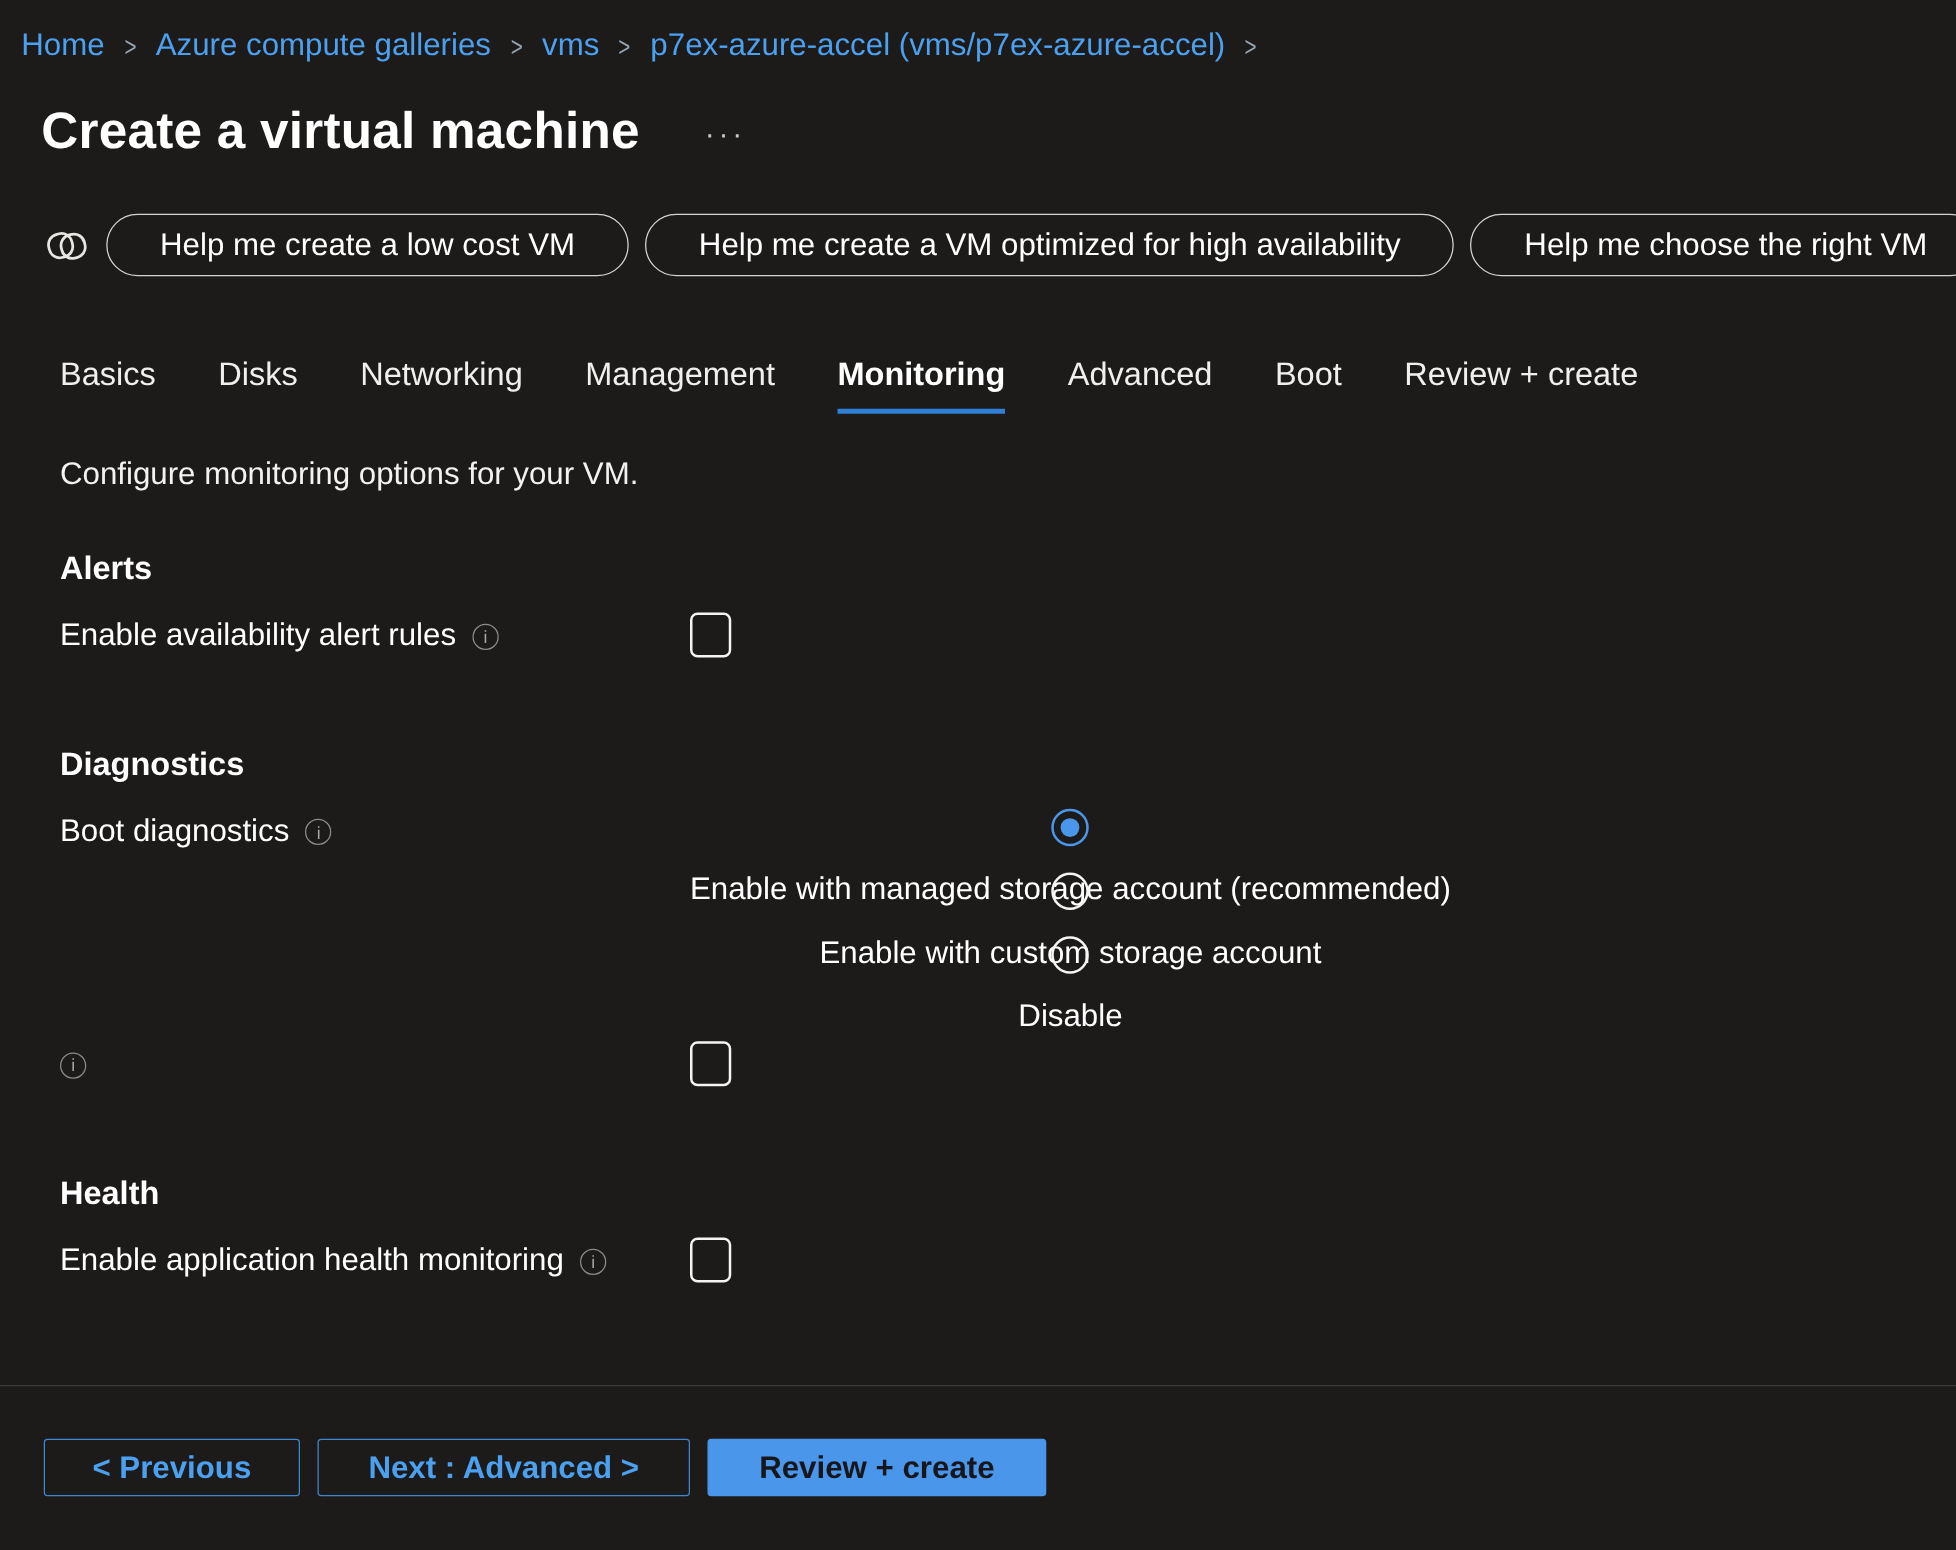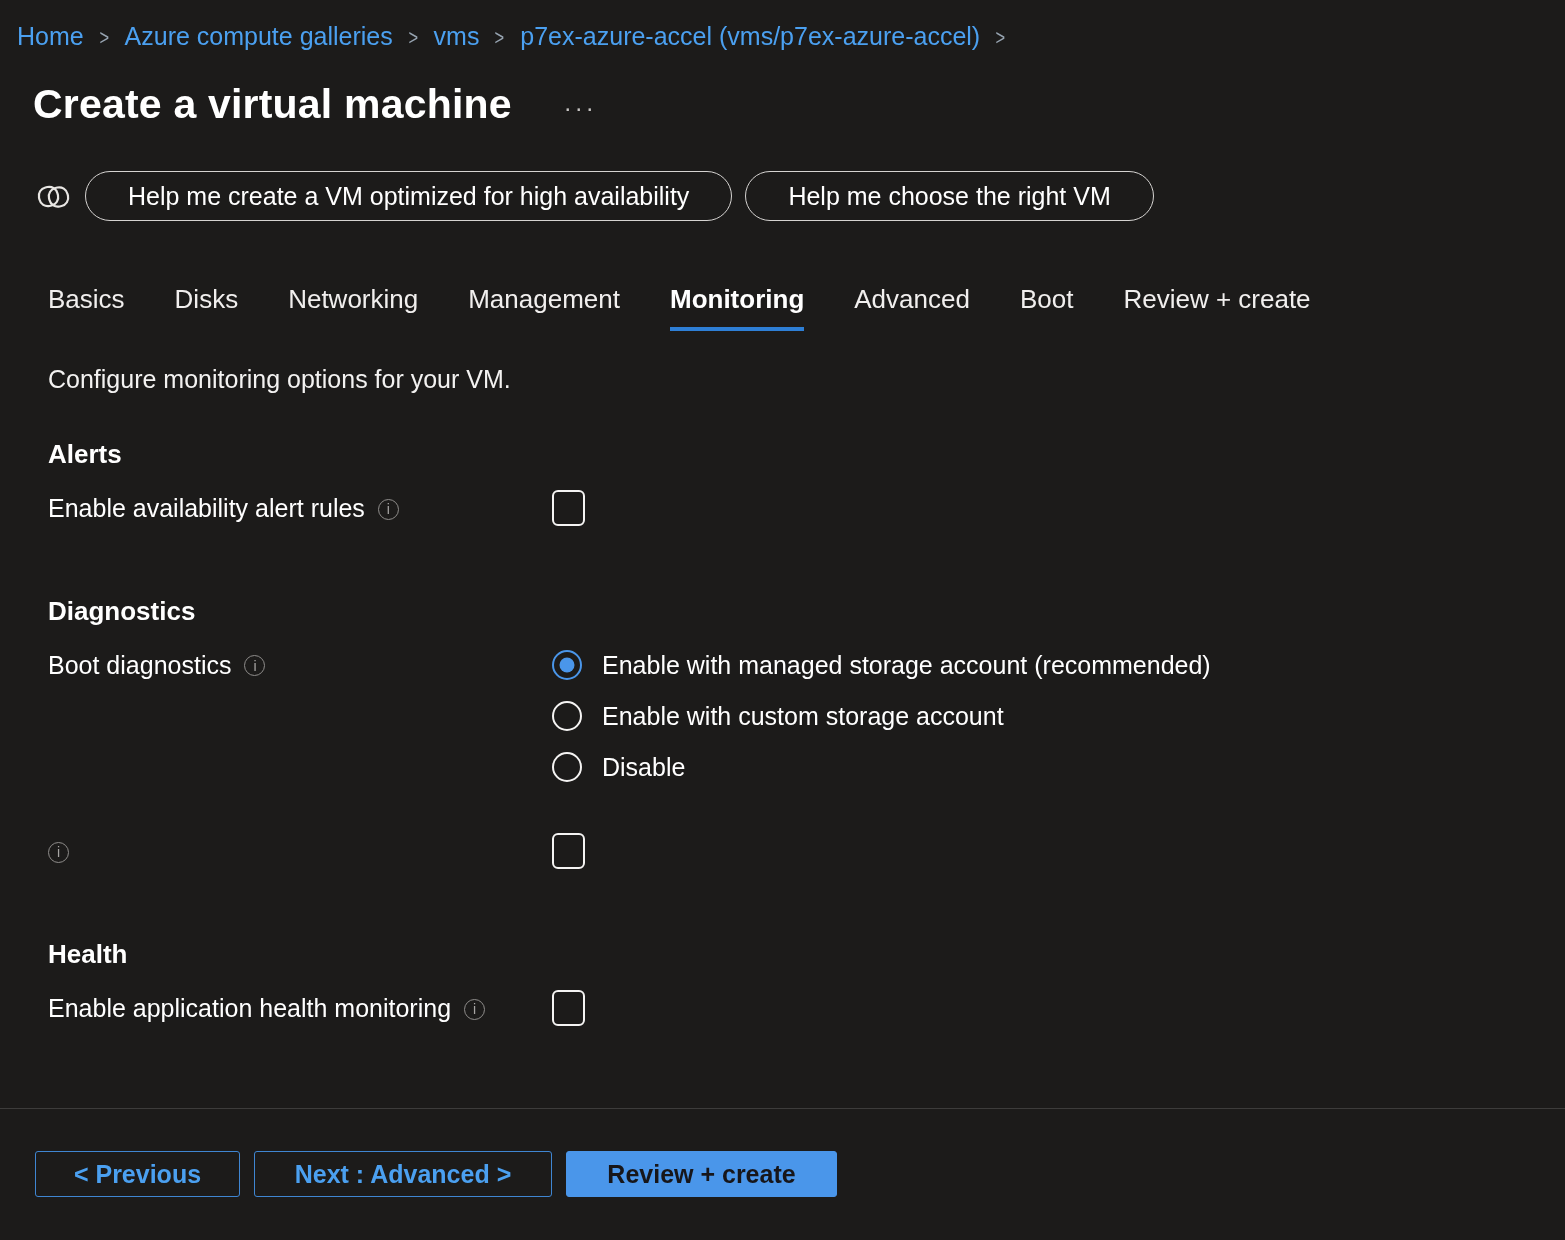--- a/index.html
+++ b/index.html
@@ -157,21 +157,21 @@
   .checkbox {
     width: 33px; height: 36px;
     border: 2.5px solid #f5f4f3;
     border-radius: 6px;
     background: transparent;
     cursor: pointer;
     flex: 0 0 auto;
   }
 
   .radio-group { display: flex; flex-direction: column; gap: 15px; }
-  .radio-option { display: flex; align-items: center; gap: 20px; height: 36px; cursor: pointer; }
+  .radio-option { display: flex; align-items: center; gap: 20px; height: 36px; cursor: pointer; flex-direction: column; }
   .radio-circle {
     width: 30px; height: 30px;
     border-radius: 50%;
     border: 2.5px solid #f5f4f3;
     position: relative;
     flex: 0 0 auto;
   }
   .radio-circle.selected { border-color: #4a96ea; }
   .radio-circle.selected::after {
     content: "";
@@ -240,20 +240,21 @@
     <span class="more-dots">···</span>
   </div>
 
   <div class="copilot-row">
     <span class="copilot-icon">
       <svg width="33" height="36" viewBox="0 0 33 36" fill="none">
         <rect x="2" y="9" width="19" height="19" rx="8.5" transform="rotate(-13 11.5 18.5)" stroke="#e8e6e3" stroke-width="2.2"></rect>
         <rect x="12" y="9.5" width="19" height="19" rx="8.5" transform="rotate(-13 21.5 19)" stroke="#e8e6e3" stroke-width="2.2"></rect>
       </svg>
     </span>
+    <button class="pill-btn">Help me create a low cost VM</button>
     <button class="pill-btn">Help me create a VM optimized for high availability</button>
     <button class="pill-btn">Help me choose the right VM</button>
   </div>
 
   <div class="tabs">
     <span class="tab">Basics</span>
     <span class="tab">Disks</span>
     <span class="tab">Networking</span>
     <span class="tab">Management</span>
     <span class="tab active">Monitoring</span>

